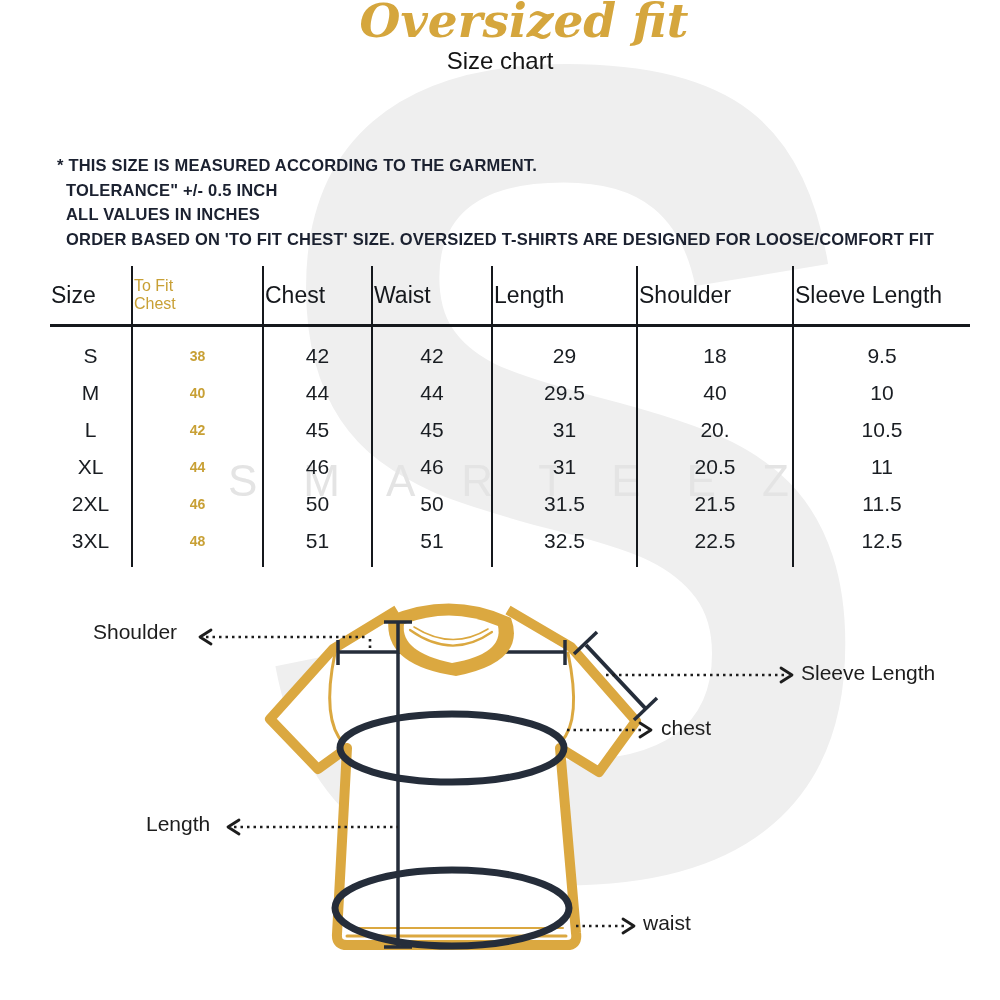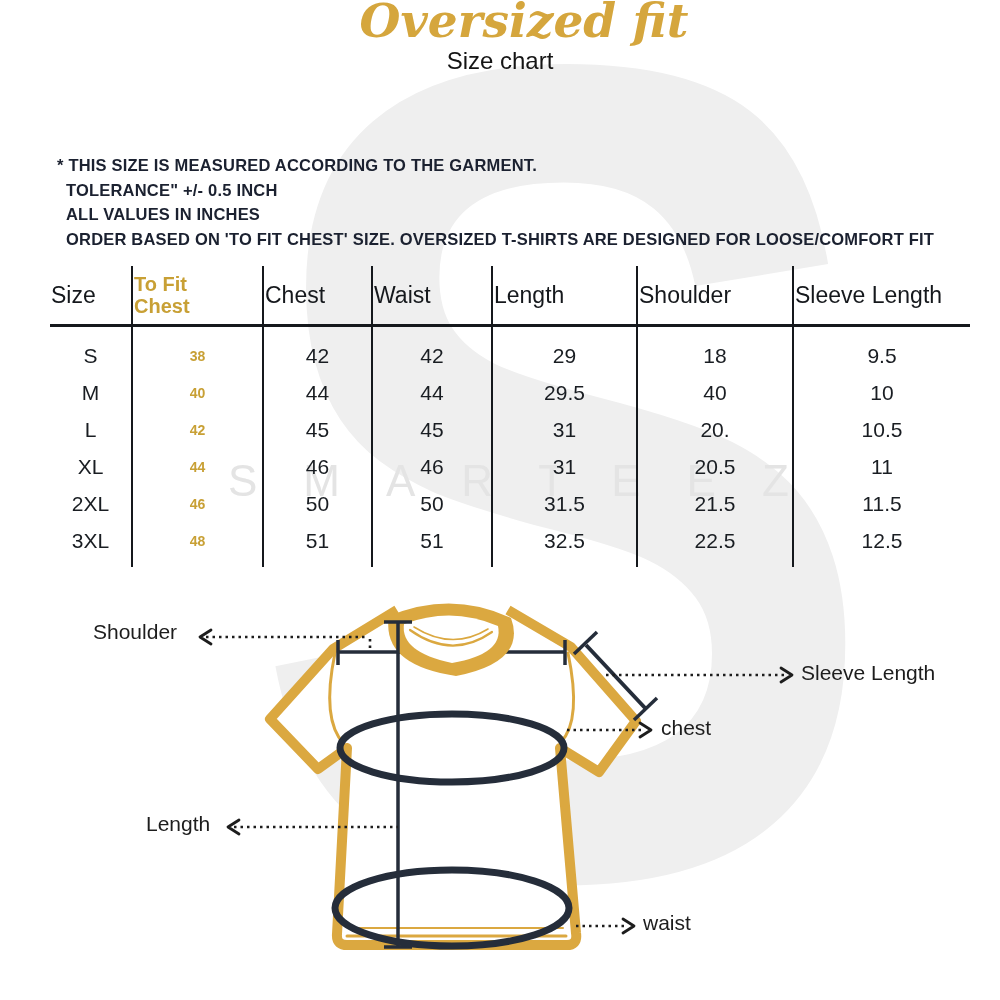--- a/index.html
+++ b/index.html
@@ -35,21 +35,21 @@
     border-collapse:collapse;table-layout:fixed;background:transparent;
   }
   table.size th{
     font-weight:normal;font-size:23px;color:#15181c;height:56px;
     vertical-align:middle;text-align:left;border-bottom:3px solid #15181c;
   }
   table.size td{
     font-size:21px;color:#191d22;height:35px;text-align:center;vertical-align:middle;
   }
   table.size .vline{border-right:2px solid #15181c;}
-  table.size th.goldh{color:#C8A035;font-weight:bold;font-size:20px;line-height:1.1;}
+  table.size th.goldh{color:#C8A035;font-weight:normal;font-size:16px;line-height:1.1;}
   table.size td.goldc{color:#C8A035;font-weight:bold;font-size:14px;}
   table.size tbody tr:first-child td{padding-top:11px;}
   table.size tbody tr:last-child td{padding-bottom:9px;}
   
   .diagram{position:absolute;z-index:1;left:0;top:580px;width:1000px;height:420px;}
   .diagram svg{position:absolute;left:0;top:0;}
   .dlabel{position:absolute;font-size:21px;color:#1d1d1d;white-space:nowrap;}
   .lbl-shoulder{left:93px;top:620px;}
   .lbl-sleeve{left:801px;top:661px;}
   .lbl-chest{left:661px;top:716px;}

